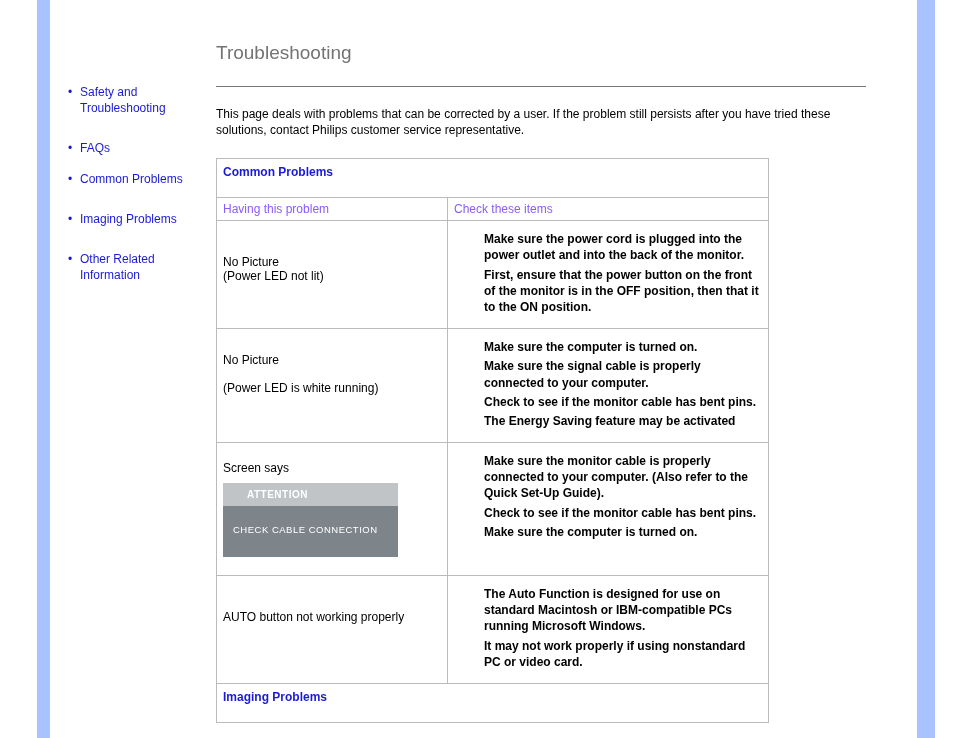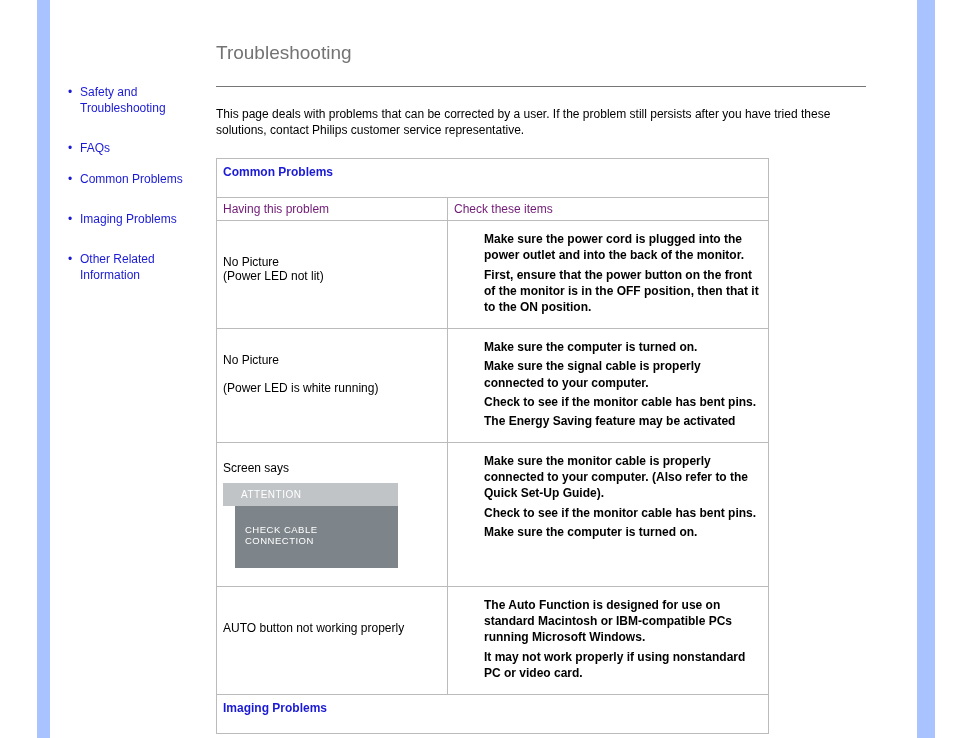--- a/index.html
+++ b/index.html
@@ -95,21 +95,21 @@
   table.tbl td, table.tbl th {
     border: 1px solid #bbb;
     vertical-align: top;
   }
   td.section-head {
     color: #1a1ad6;
     font-weight: bold;
     padding: 6px 6px 18px 6px;
   }
   td.col-head {
-    color: #701a75;
+    color: #8b5cf6;
     padding: 4px 6px;
   }
   td.probcell {
     width: 218px;
     padding: 34px 6px;
   }
   td.probcell.short {
     padding: 18px 6px;
   }
   td.probcell.med {
@@ -126,29 +126,29 @@
   
   .attn-box {
     margin-top: 8px;
     width: 175px;
   }
   .attn-top {
     background: #c0c4c7;
     color: #fff;
     font-size: 10px;
     letter-spacing: 0.5px;
-    padding: 6px 18px;
+    padding: 6px 24px;
+    font-weight: bold;
   }
   .attn-bot {
     background: #7d858a;
     color: #fff;
     font-size: 9.5px;
     letter-spacing: 0.5px;
     padding: 18px 10px 22px 10px;
-    margin-left: 12px;
   }
 </style>
 </head>
 <body>
 
 <div class="page">
   <div class="blue-bar-left"></div>
   <div class="blue-bar-right"></div>
 
   <nav class="sidebar">

